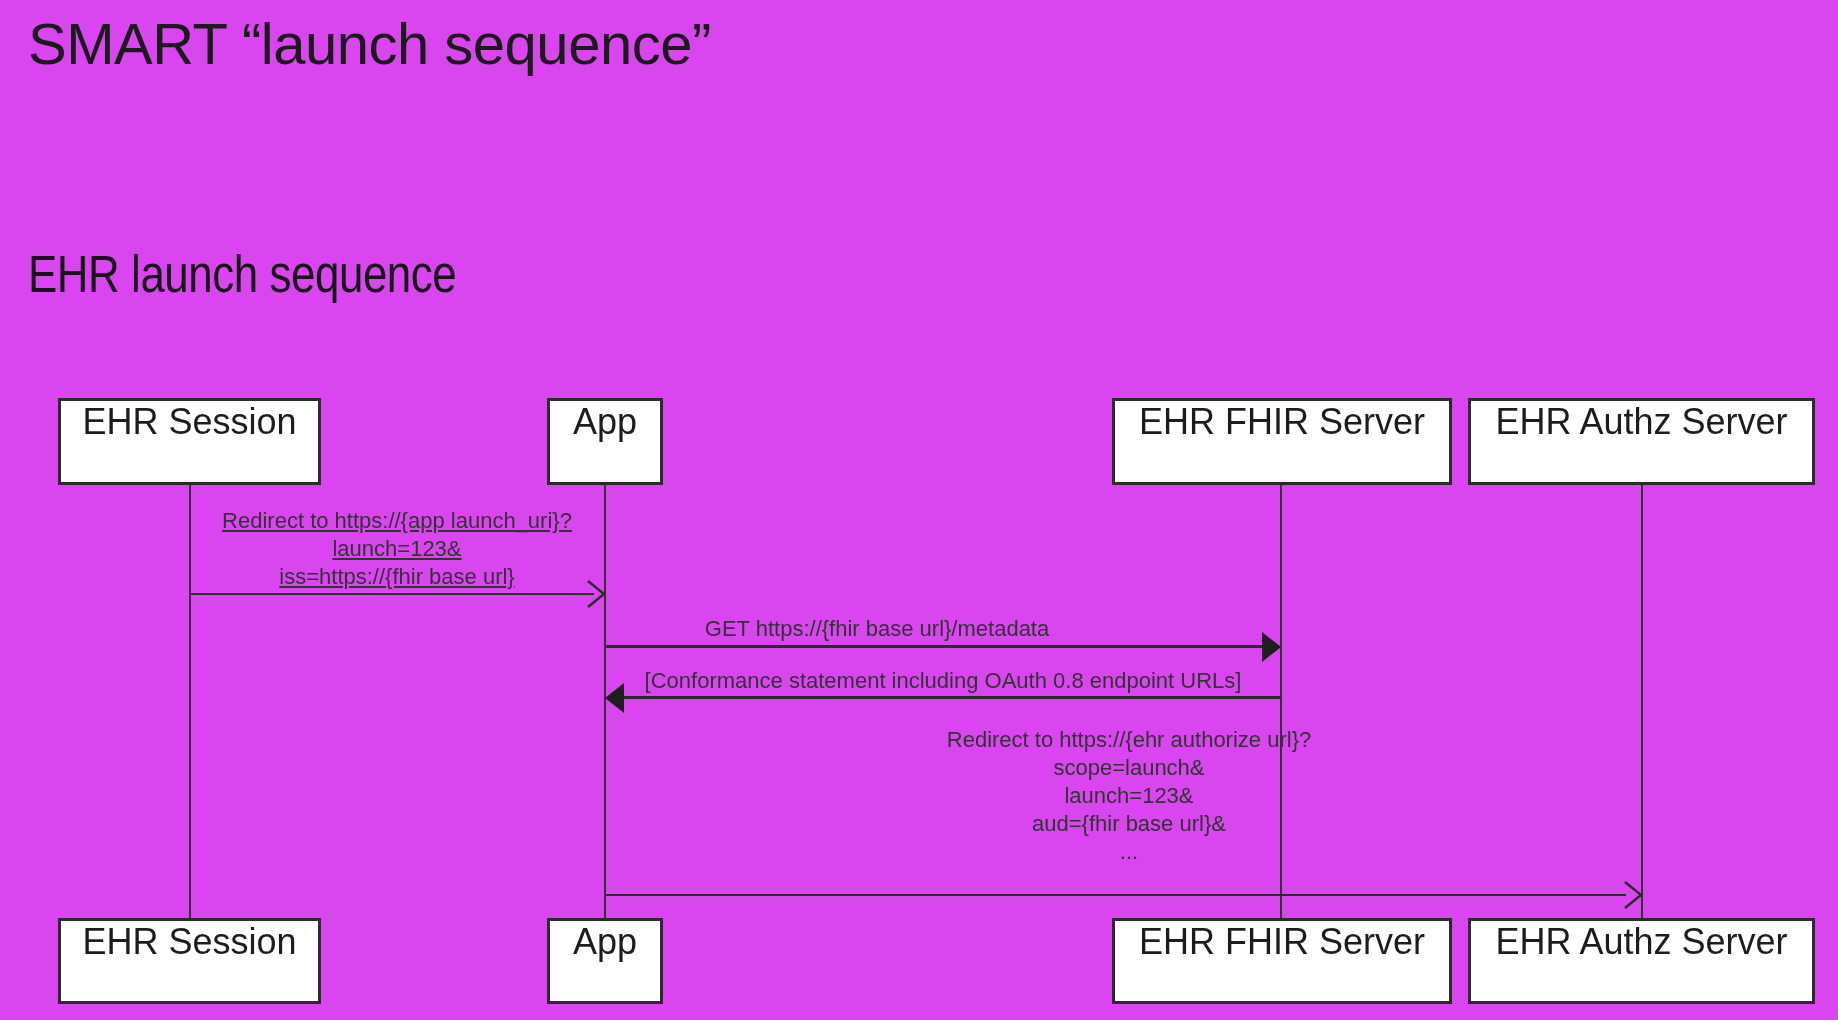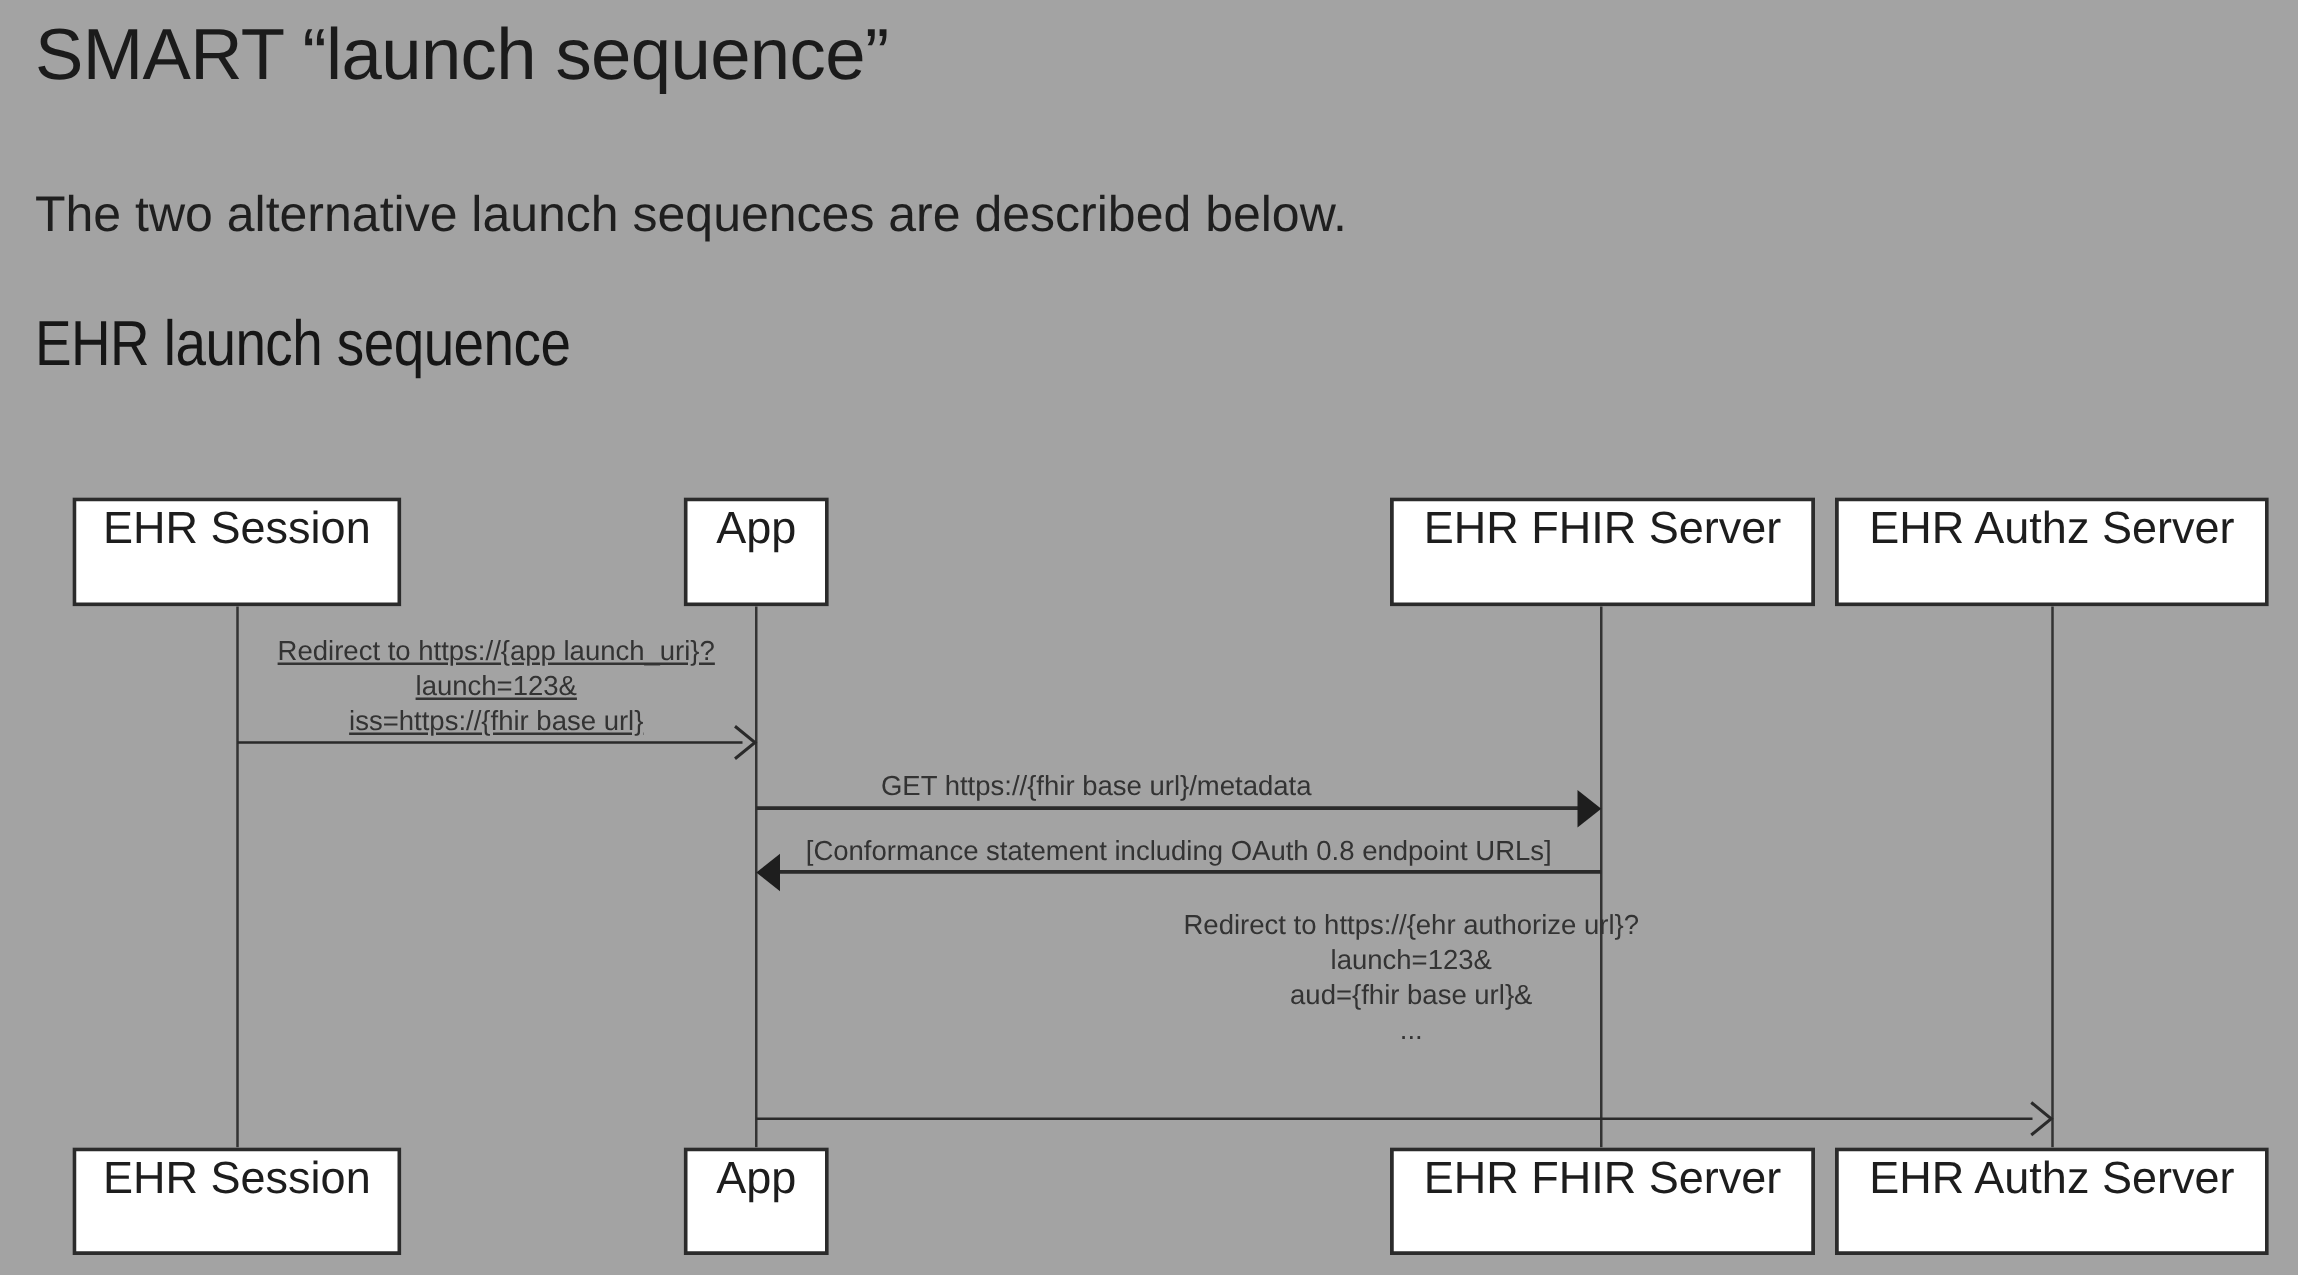--- a/index.html
+++ b/index.html
@@ -1,19 +1,19 @@
 <!DOCTYPE html>
 <html><head>
 <meta charset="utf-8">
 <style>
   html,body{margin:0;padding:0;background:#ffffff;}
   .page{
     position:relative;
     width:1838px;height:1020px;
-    background:#a3a3a3;
+    background:#d946ef;
     font-family:"Liberation Sans", sans-serif;
     color:#1b1b1b;
     overflow:hidden;
   }
   h1.title{
     position:absolute;left:28px;top:10px;margin:0;
     font-size:58px;line-height:68px;font-weight:500;
     letter-spacing:-0.5px;color:#1b1b1b;
   }
   p.intro{
@@ -47,21 +47,20 @@
   .tri.right{border-top:15px solid transparent;border-bottom:15px solid transparent;border-left:19px solid #1e1e1e;}
   .tri.left {border-top:15px solid transparent;border-bottom:15px solid transparent;border-right:19px solid #1e1e1e;}
   svg.chev{position:absolute;overflow:visible;}
 </style>
 </head>
 <body>
 
 <div class="page">
 
   <h1 class="title">SMART “launch sequence”</h1>
-  <p class="intro">The two alternative launch sequences are described below.</p>
   <h2 class="section">EHR launch sequence</h2>
 
   <div class="diagram">
 
     <div class="lifeline" style="left:189px;"></div>
     <div class="lifeline" style="left:604px;"></div>
     <div class="lifeline" style="left:1280px;"></div>
     <div class="lifeline" style="left:1641px;"></div>
 
     <div class="actor" style="left:58px;top:398px;width:263px;">
@@ -94,20 +93,21 @@
     <div class="tri right" style="left:1262px;top:632px;"></div>
 
     <div class="mlabel" style="left:605px;top:667px;width:676px;">
       <div>[Conformance statement including OAuth 0.8 endpoint URLs]</div>
     </div>
     <div class="mline" style="left:620px;top:696px;width:661px;height:3px;"></div>
     <div class="tri left" style="left:605px;top:683px;"></div>
 
     <div class="mlabel" style="left:605px;top:726px;width:1048px;">
       <div>Redirect to https://{ehr authorize url}?</div>
+      <div>scope=launch&amp;</div>
       <div>launch=123&amp;</div>
       <div>aud={fhir base url}&amp;</div>
       <div>...</div>
     </div>
     <div class="mline" style="left:605px;top:894px;width:1021px;height:2px;"></div>
     <svg class="chev" style="left:1623px;top:879px;" width="20" height="32">
       <path d="M2 3 L18 16 L2 29" fill="none" stroke="#2a2a2a" stroke-width="2.4"></path>
     </svg>
 
     <div class="actor bottom" style="left:58px;top:918px;width:263px;">

